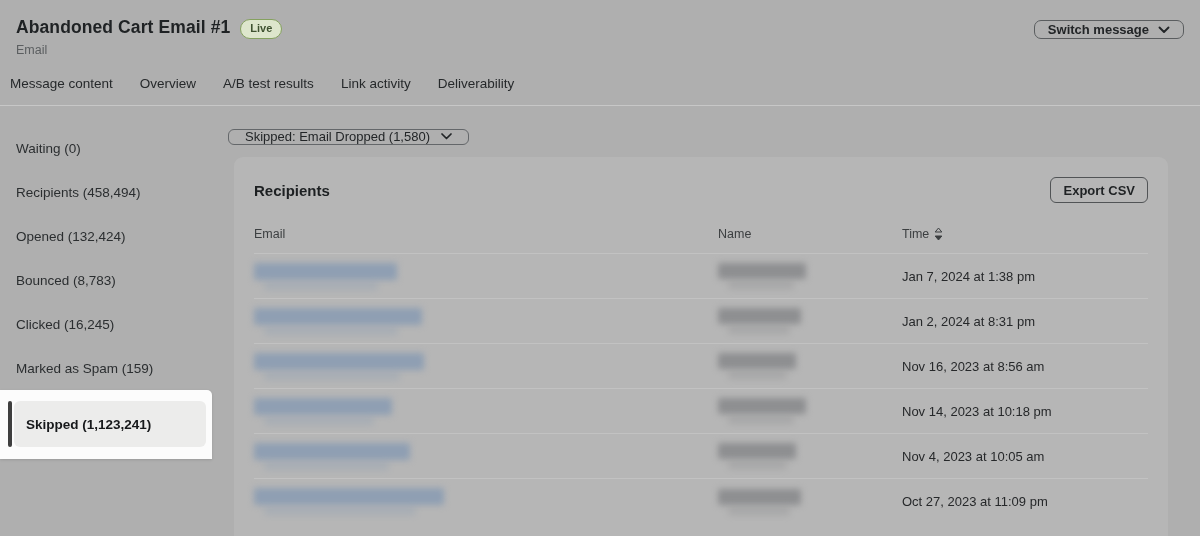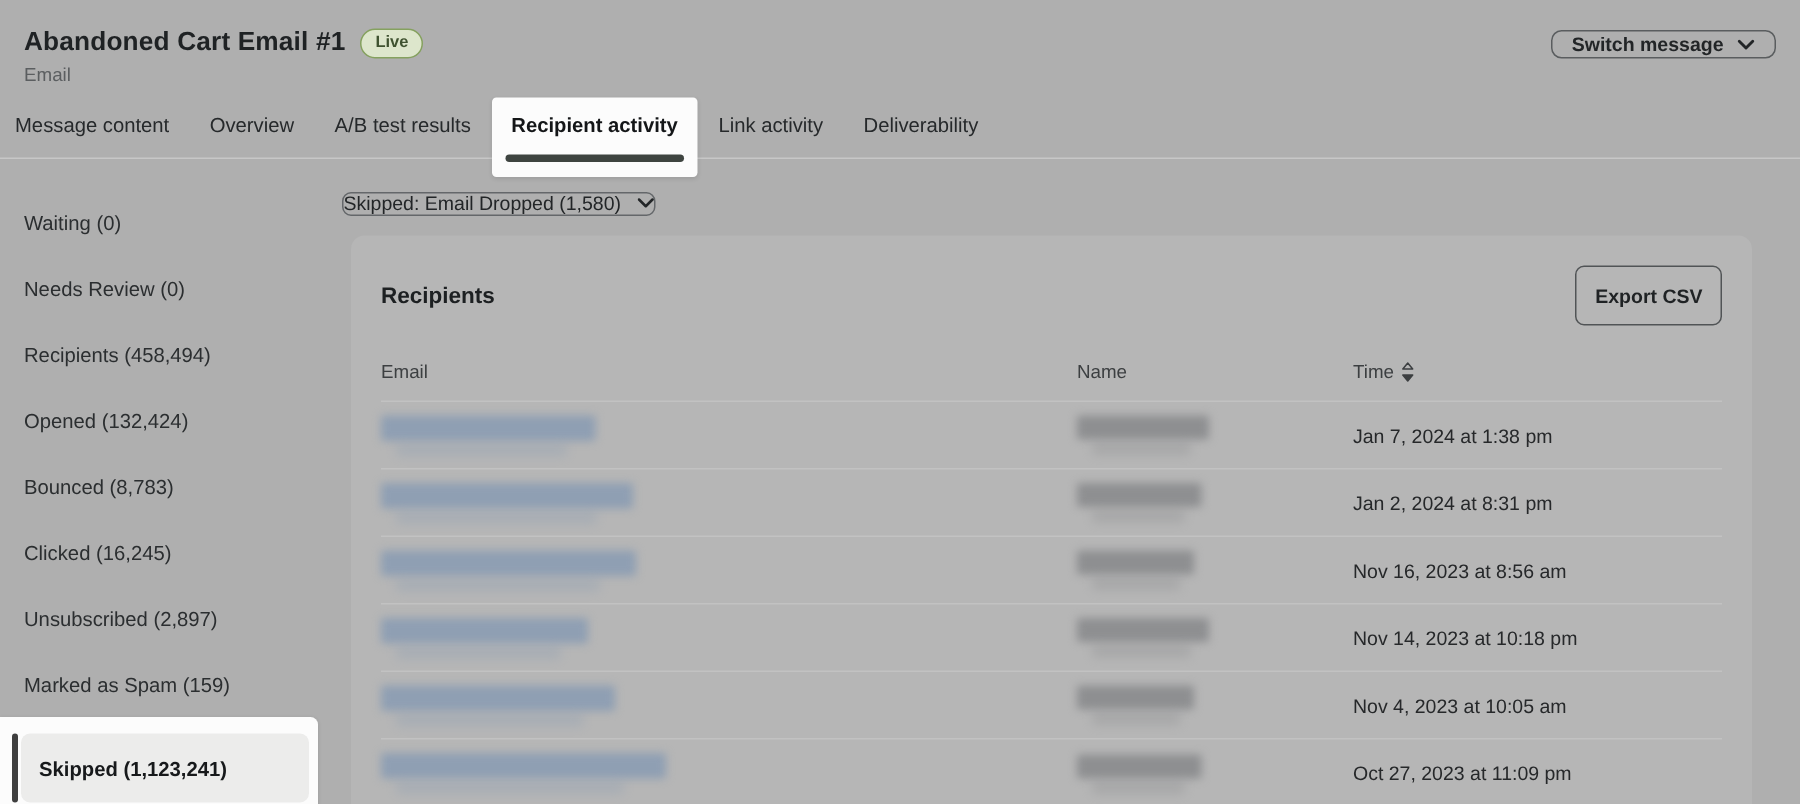--- a/index.html
+++ b/index.html
@@ -48,32 +48,32 @@
   .sidebar-item.active {
     background:#ececeb; border-radius:6px; margin-left:14px; height:46px;
     padding-left:12px; position:relative; font-weight:700; color:#17191b;
   }
   .sidebar-item.active::before {
     content:""; position:absolute; left:-6px; top:0; bottom:0; width:4px;
     border-radius:2px; background:#3f3f3f;
   }
   .main { flex:1; padding:21px 32px 0 16px; min-width:0; }
   .filter-dropdown {
-    display:inline-flex; align-items:center; gap:11px; height:16px; padding:0 0;
+    display:inline-flex; align-items:center; gap:11px; height:16px; padding:0 16px;
     border:1px solid #64676a; border-radius:6px; font-family:inherit; font-size:13px;
     color:#222527; background:transparent; cursor:pointer;
   }
   .panel {
     margin-top:12px; margin-left:6px; background:var(--panel_bg,#b6b6b6);
     border-radius:9px; padding:20px 20px 0; height:420px;
   }
   .panel-header { display:flex; align-items:center; }
   .panel-title { font-size:15px; font-weight:700; color:#1d2022; }
   .export-btn {
-    margin-left:auto; height:40px; padding:0 12px; border:1px solid #515456; border-radius:6px;
+    margin-left:auto; height:26px; padding:0 12px; border:1px solid #515456; border-radius:6px;
     font-family:inherit; font-size:13px; font-weight:600; color:#1f2224; background:transparent; cursor:pointer;
   }
   .t-head {
     display:grid; grid-template-columns:464px 184px 1fr; margin-top:24px;
     padding-bottom:12px; border-bottom:1px solid #c2c2c2; font-size:12.5px; color:#3c3f41;
   }
   .th-time { display:flex; align-items:flex-end; gap:5px; cursor:pointer; }
   .t-row {
     display:grid; grid-template-columns:464px 184px 1fr; height:45px;
     border-bottom:1px solid #c2c2c2; align-items:center; font-size:13px; color:#26282a;
@@ -108,43 +108,37 @@
     <div class="tabs">
         <div class="tab">
           <div class="tab-label">Message content</div>
         </div>
         <div class="tab">
           <div class="tab-label">Overview</div>
         </div>
         <div class="tab">
           <div class="tab-label">A/B test results</div>
         </div>
-        <div class="tab active">
-          <div class="tab-label">Recipient activity</div>
-          <div class="tab-underline"></div>
-        </div>
         <div class="tab">
           <div class="tab-label">Link activity</div>
         </div>
         <div class="tab">
           <div class="tab-label">Deliverability</div>
         </div>
       </div>
   </div>
 
   <div class="body">
 
     <div class="sidebar">
         <div class="sidebar-item">Waiting (0)</div>
-        <div class="sidebar-item">Needs Review (0)</div>
         <div class="sidebar-item">Recipients (458,494)</div>
         <div class="sidebar-item">Opened (132,424)</div>
         <div class="sidebar-item">Bounced (8,783)</div>
         <div class="sidebar-item">Clicked (16,245)</div>
-        <div class="sidebar-item">Unsubscribed (2,897)</div>
         <div class="sidebar-item">Marked as Spam (159)</div>
         <div class="sidebar-spotlight">
           <div class="sidebar-item active">Skipped (1,123,241)</div>
         </div>
       </div>
 
     <div class="main">
       <button class="filter-dropdown">
         <span>Skipped: Email Dropped (1,580)</span>
         <svg class="chev" width="11" height="7" viewBox="0 0 11 7">

